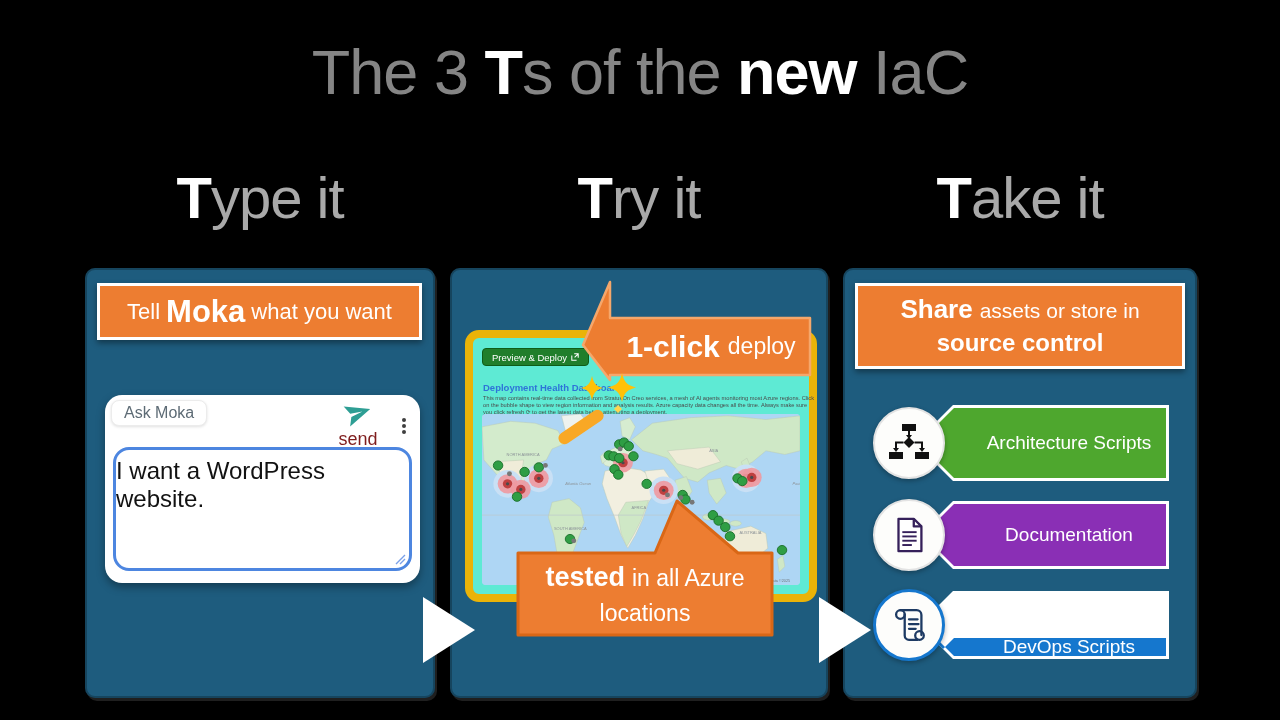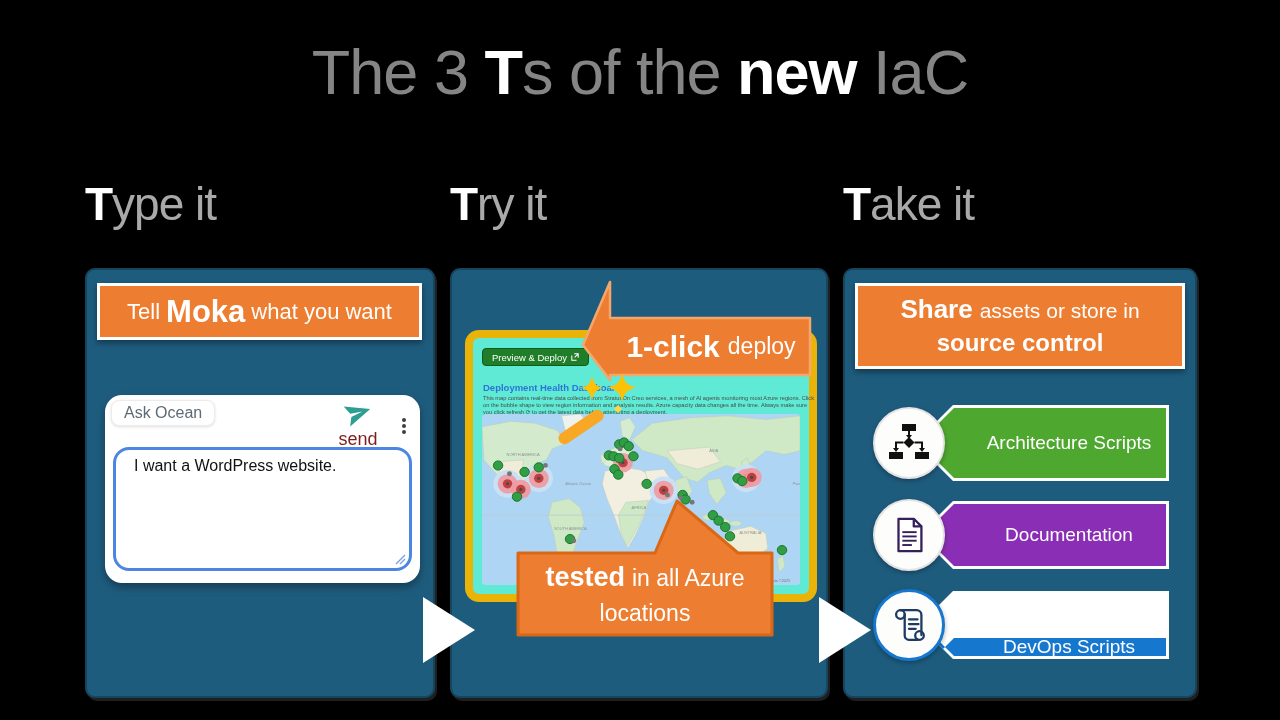--- a/index.html
+++ b/index.html
@@ -3,22 +3,22 @@
 <meta charset="utf-8">
 <style>
   * { margin:0; padding:0; box-sizing:border-box; }
   html,body { width:1280px; height:720px; background:#000; overflow:hidden;
               font-family:"Liberation Sans", sans-serif; }
 
   
   .slide-title { position:absolute; top:36px; left:0; width:1280px; text-align:center;
                  font-size:63px; color:#858585; letter-spacing:-1px; }
   .slide-title b { color:#ffffff; font-weight:700; }
-  .col-header { position:absolute; top:164px; height:72px; text-align:left;
-                font-size:46px; color:#a9a9a9; letter-spacing:-1px;margin-top:13px; }
+  .col-header { position:absolute; top:164px; height:72px; text-align:center;
+                font-size:58px; color:#a9a9a9; letter-spacing:-1px; }
   .col-header b { color:#ffffff; font-weight:700; }
   .hdr-type { left:85px;  width:350px; }
   .hdr-try  { left:450px; width:378px; }
   .hdr-take { left:843px; width:354px; }
 
   
   .panel { position:absolute; top:268px; height:430px; background:#1e5c7e;
            border-radius:10px; box-shadow: inset 0 0 0 2px rgba(0,0,0,.25), 2px 3px 0 rgba(255,255,255,.12); }
   .panel-type { left:85px;  width:350px; }
   .panel-try  { left:450px; width:378px; }
@@ -37,21 +37,21 @@
   .ask-pill { position:absolute; left:6px; top:5px; background:#fff; border:1px solid #ececec;
               border-radius:8px; padding:3px 12px; font-size:16px; color:#5d6b75;
               box-shadow:0 1px 3px rgba(0,0,0,.12); }
   .send-box { position:absolute; right:40px; top:4px; width:44px; text-align:center; cursor:pointer; }
   .send-label { font-size:18px; color:#7f1d1d; margin-top:-2px; }
   .kebab { position:absolute; right:13px; top:21px; width:6px; cursor:pointer; }
   .kebab span { display:block; width:4px; height:4px; border-radius:50%;
                 background:#3f3f3f; margin:2px auto; }
   .prompt-box { position:absolute; left:8px; right:8px; top:52px; bottom:12px;
                 background:#fff; border:3px solid #4d86e0; border-radius:16px;
-                padding:7px 18px; font-size:16px; color:#121212; }
+                padding:7px 0; font-size:24px; color:#121212; }
   .resize-grip { position:absolute; right:3px; bottom:3px; width:12px; height:12px; }
 
   
   .dash-card { position:absolute; left:15px; top:62px; width:352px; height:272px;
                background:#5eead4; border:8px solid #eab308; border-radius:14px; }
   .deploy-btn { position:absolute; left:9px; top:10px; height:18px; padding:0 9px;
                 background:#207E2B; border:1px solid #0f5c18; border-radius:4px;
                 color:#fff; font-size:9.5px; display:flex; align-items:center; gap:4px; cursor:pointer; }
   .dash-title { position:absolute; left:10px; top:44px; font-size:9.5px; font-weight:700; color:#2E74D8; }
   .dash-desc-wrap { position:absolute; left:10px; top:57px; width:553px;
@@ -113,21 +113,21 @@
 <div class="col-header hdr-take"><b>T</b><span>ake it</span></div>
 
 <div class="panel panel-type">
   <div class="orange-banner banner-type">
     <span>Tell</span>
     <b>Moka</b>
     <span>what you want</span>
   </div>
 
   <div class="chat-card">
-    <div class="ask-pill">Ask Ocean</div>
+    <div class="ask-pill">Ask Moka</div>
 
     <div class="send-box">
       <span>
         <svg width="30" height="28" viewBox="0 0 24 24" style="transform:rotate(-18deg)">
           <path d="M2 21 L23 12 L2 3 L5.5 10.5 L16 12 L5.5 13.5 Z" fill="#2E9E94"></path>
         </svg>
       </span>
       <div class="send-label">send</div>
     </div>
 

